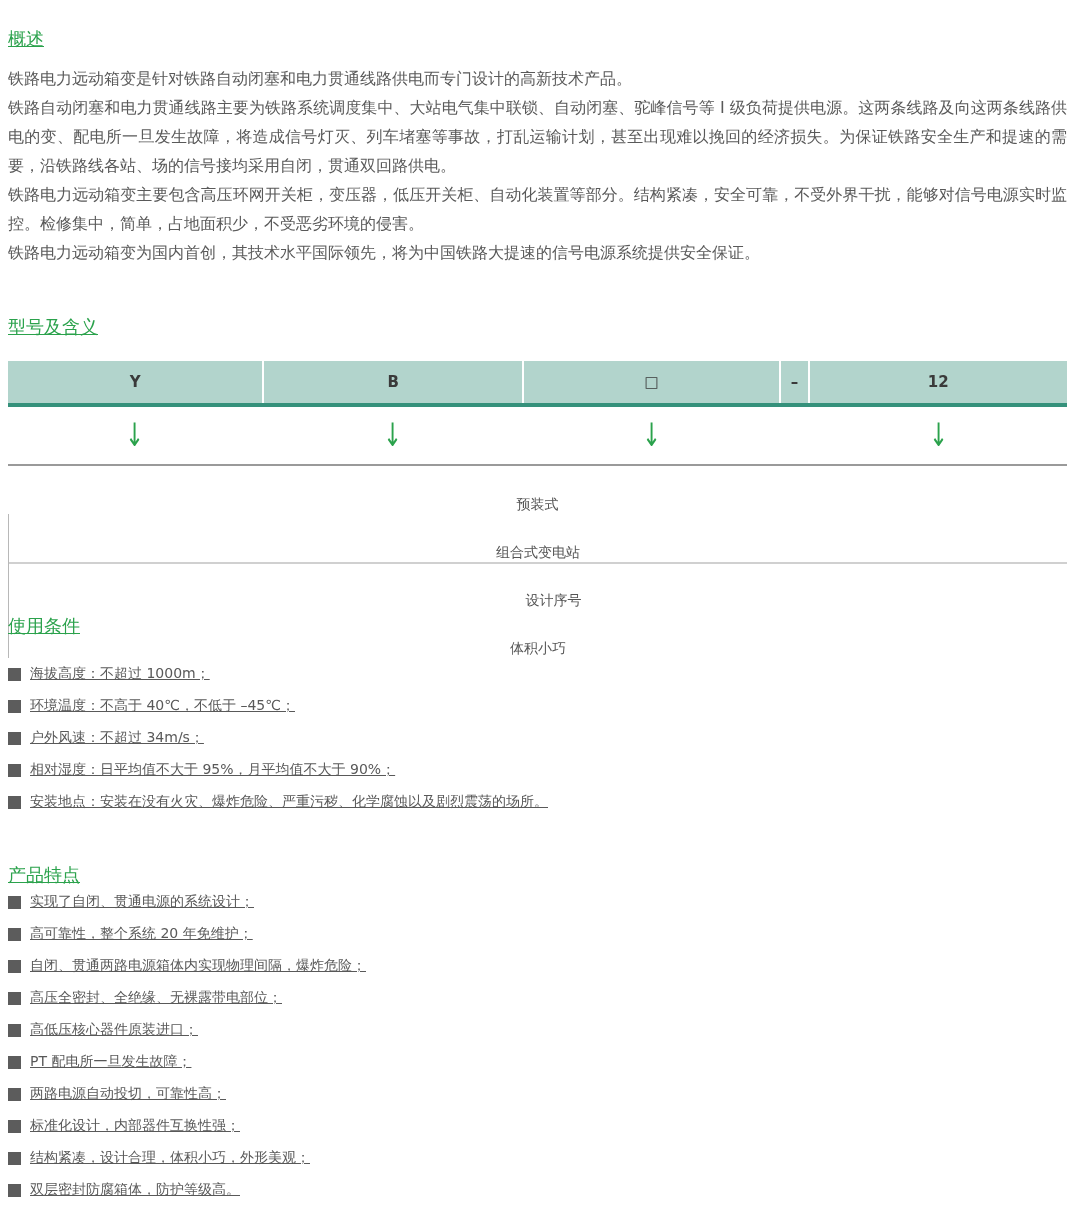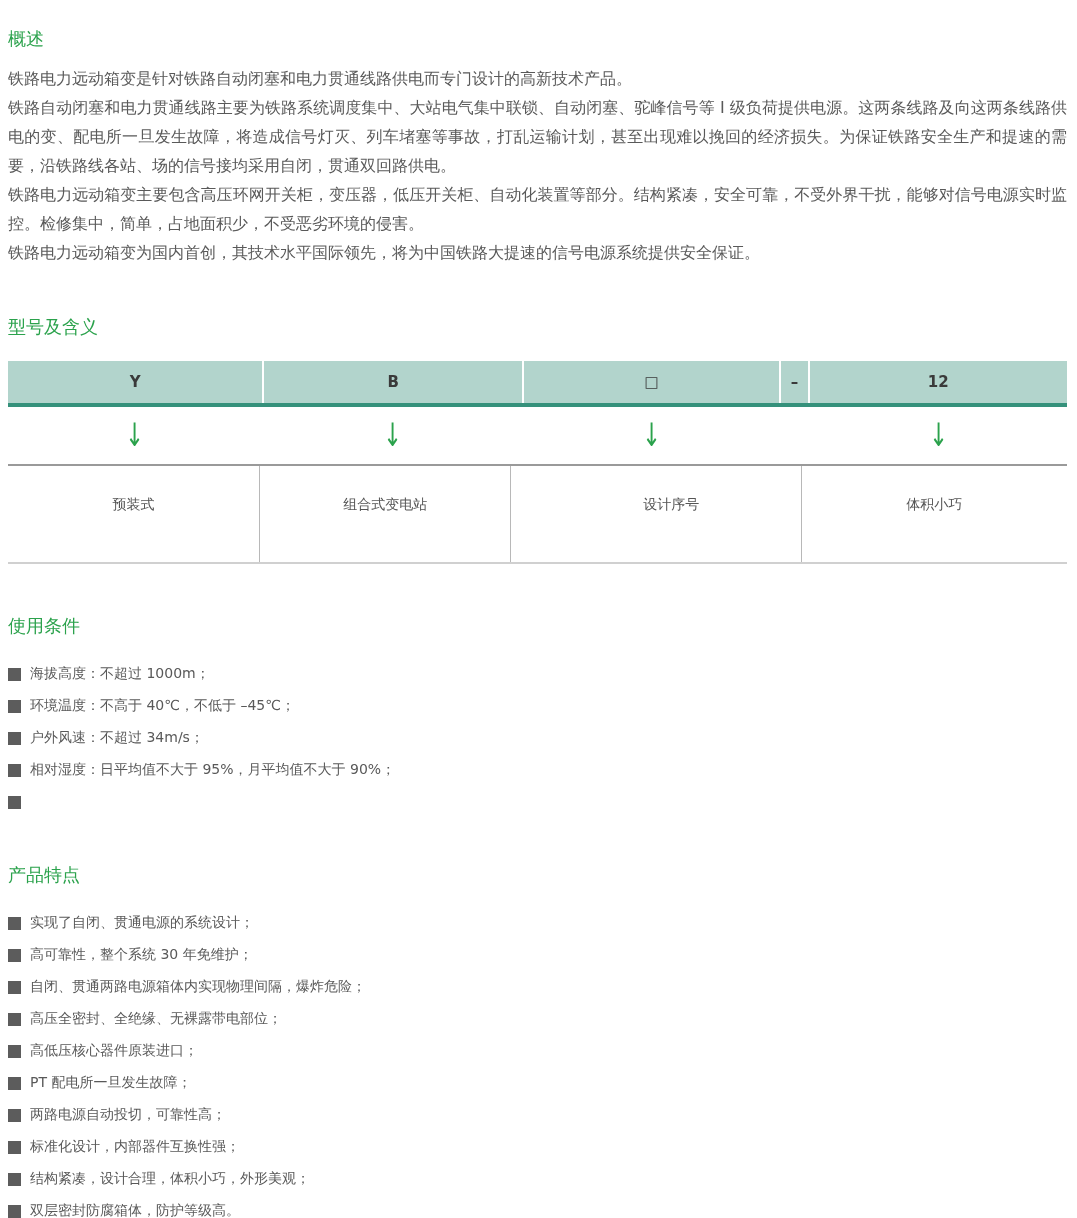--- a/index.html
+++ b/index.html
@@ -3,26 +3,26 @@
 <meta charset="utf-8">
 <style>
   html,body{margin:0;padding:0;background:#ffffff;}
   body{
     width:1077px;height:1218px;box-sizing:border-box;
     font-family:"DejaVu Sans","Liberation Sans",sans-serif;
     color:#595959;overflow:hidden;
   }
   .page{padding:0 10px 0 8px;}
   .sec-heading{
-    color:#2BA24C;font-size:18px;font-weight:500;line-height:22px;margin:0;
+    color:#2BA24C;font-size:18px;font-weight:500;line-height:22px;margin:0;text-decoration:underline;
   }
   #overview-heading{margin-top:28px;margin-bottom:14px;}
   #model-heading{margin-top:49px;}
   #conditions-heading{margin-top:51px;margin-bottom:21px;}
-  #features-heading{margin-top:46px;margin-bottom:21px;}
+  #features-heading{margin-top:46px;}
   .para{
     margin:0;font-size:16px;line-height:29px;text-align:justify;
   }
   
   .model-table{margin-top:23px;}
   .code-row{
     display:flex;gap:2px;height:42px;
     border-bottom:4px solid #35917B;
   }
   .code-cell{
@@ -30,35 +30,35 @@
     font-size:15px;font-weight:600;color:#3a3a3a;
   }
   .arrow-row{display:flex;gap:2px;height:56px;margin-top:1px;}
   .arrow-cell{display:flex;align-items:center;justify-content:center;}
   .down-arrow{
     color:#2BA24C;font-size:28px;line-height:1;
     transform:scaleY(1.15) scaleX(0.8);font-weight:400;
   }
   .meaning-row{
     display:flex;height:96px;
-    border-top:2px solid #9a9a9a;border-bottom:2px solid #d0d0d0;
+    border-top:2px solid #9a9a9a;border-bottom:2px solid #d0d0d0;flex-direction:column;
   }
   .meaning-cell{
     box-sizing:border-box;display:flex;justify-content:center;
     padding-top:30px;font-size:14px;color:#555;
   }
   .meaning-cell + .meaning-cell{border-left:1px solid #b8b8b8;}
   
   .w-c1{flex:242 0 0;} .w-c2{flex:245 0 0;} .w-c3{flex:243 0 0;}
   .w-dash{flex:25 0 0;} .w-c5{flex:245 0 0;}
   .w-m1{flex:245 0 0;} .w-m2{flex:244 0 0;} .w-m3{flex:252 0 0;padding-left:31px;} .w-m4{flex:259 0 0;}
   
   .bullet-list{list-style:none;margin:0;padding:0;}
   .bullet-item{
-    display:flex;align-items:center;height:32px;font-size:14px;color:#595959;
+    display:flex;align-items:center;height:32px;font-size:14px;color:#595959;text-decoration:underline;
   }
   .bullet-sq{
     width:13px;height:13px;background:#5c5c5c;flex:0 0 13px;margin-right:9px;
   }
 </style>
 </head>
 <body>
 
 <div class="page">
 
@@ -116,32 +116,33 @@
     <li class="bullet-item">
       <span class="bullet-sq"></span>
       <span>户外风速：不超过 34m/s；</span>
     </li>
     <li class="bullet-item">
       <span class="bullet-sq"></span>
       <span>相对湿度：日平均值不大于 95%，月平均值不大于 90%；</span>
     </li>
     <li class="bullet-item">
       <span class="bullet-sq"></span>
+      <span>安装地点：安装在没有火灾、爆炸危险、严重污秽、化学腐蚀以及剧烈震荡的场所。</span>
     </li>
   </ul>
 
   <h2 class="sec-heading" id="features-heading">产品特点</h2>
   <ul class="bullet-list">
     <li class="bullet-item">
       <span class="bullet-sq"></span>
       <span>实现了自闭、贯通电源的系统设计；</span>
     </li>
     <li class="bullet-item">
       <span class="bullet-sq"></span>
-      <span>高可靠性，整个系统 30 年免维护；</span>
+      <span>高可靠性，整个系统 20 年免维护；</span>
     </li>
     <li class="bullet-item">
       <span class="bullet-sq"></span>
       <span>自闭、贯通两路电源箱体内实现物理间隔，爆炸危险；</span>
     </li>
     <li class="bullet-item">
       <span class="bullet-sq"></span>
       <span>高压全密封、全绝缘、无裸露带电部位；</span>
     </li>
     <li class="bullet-item">

